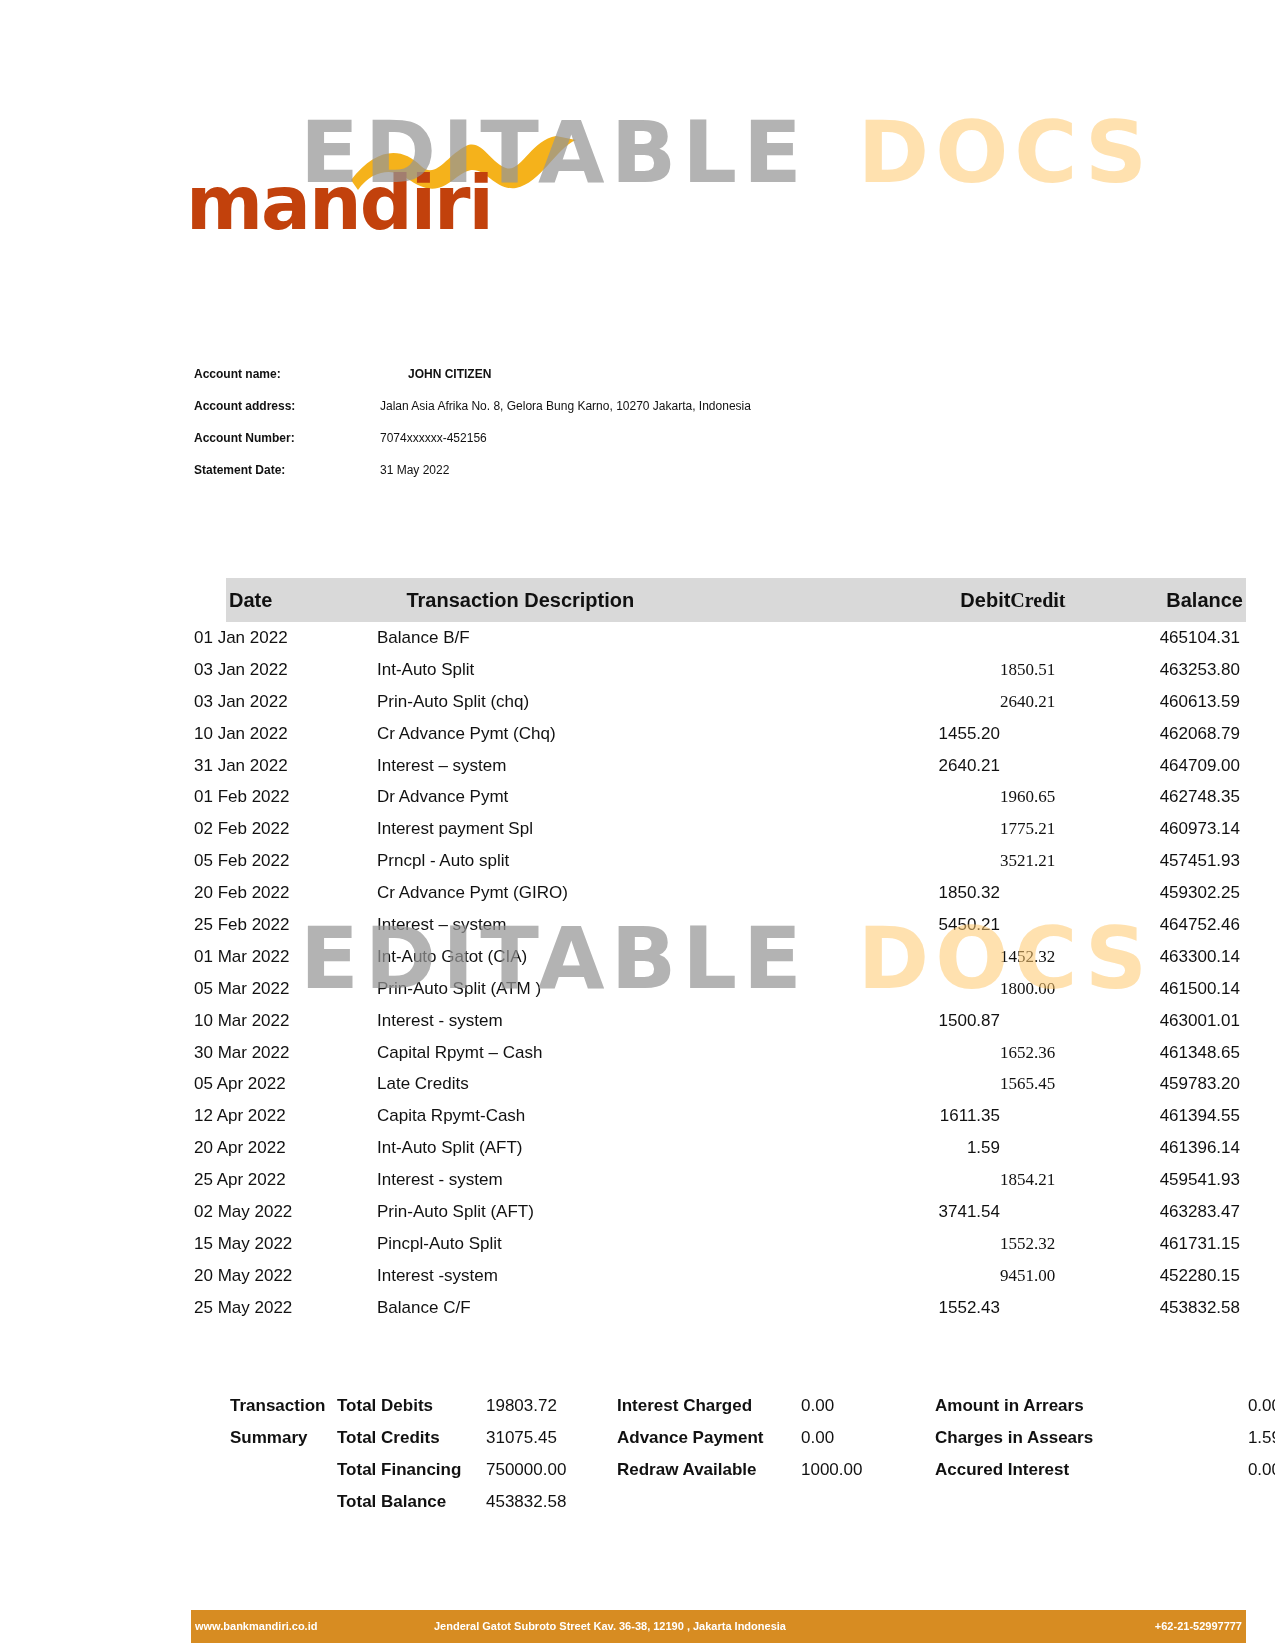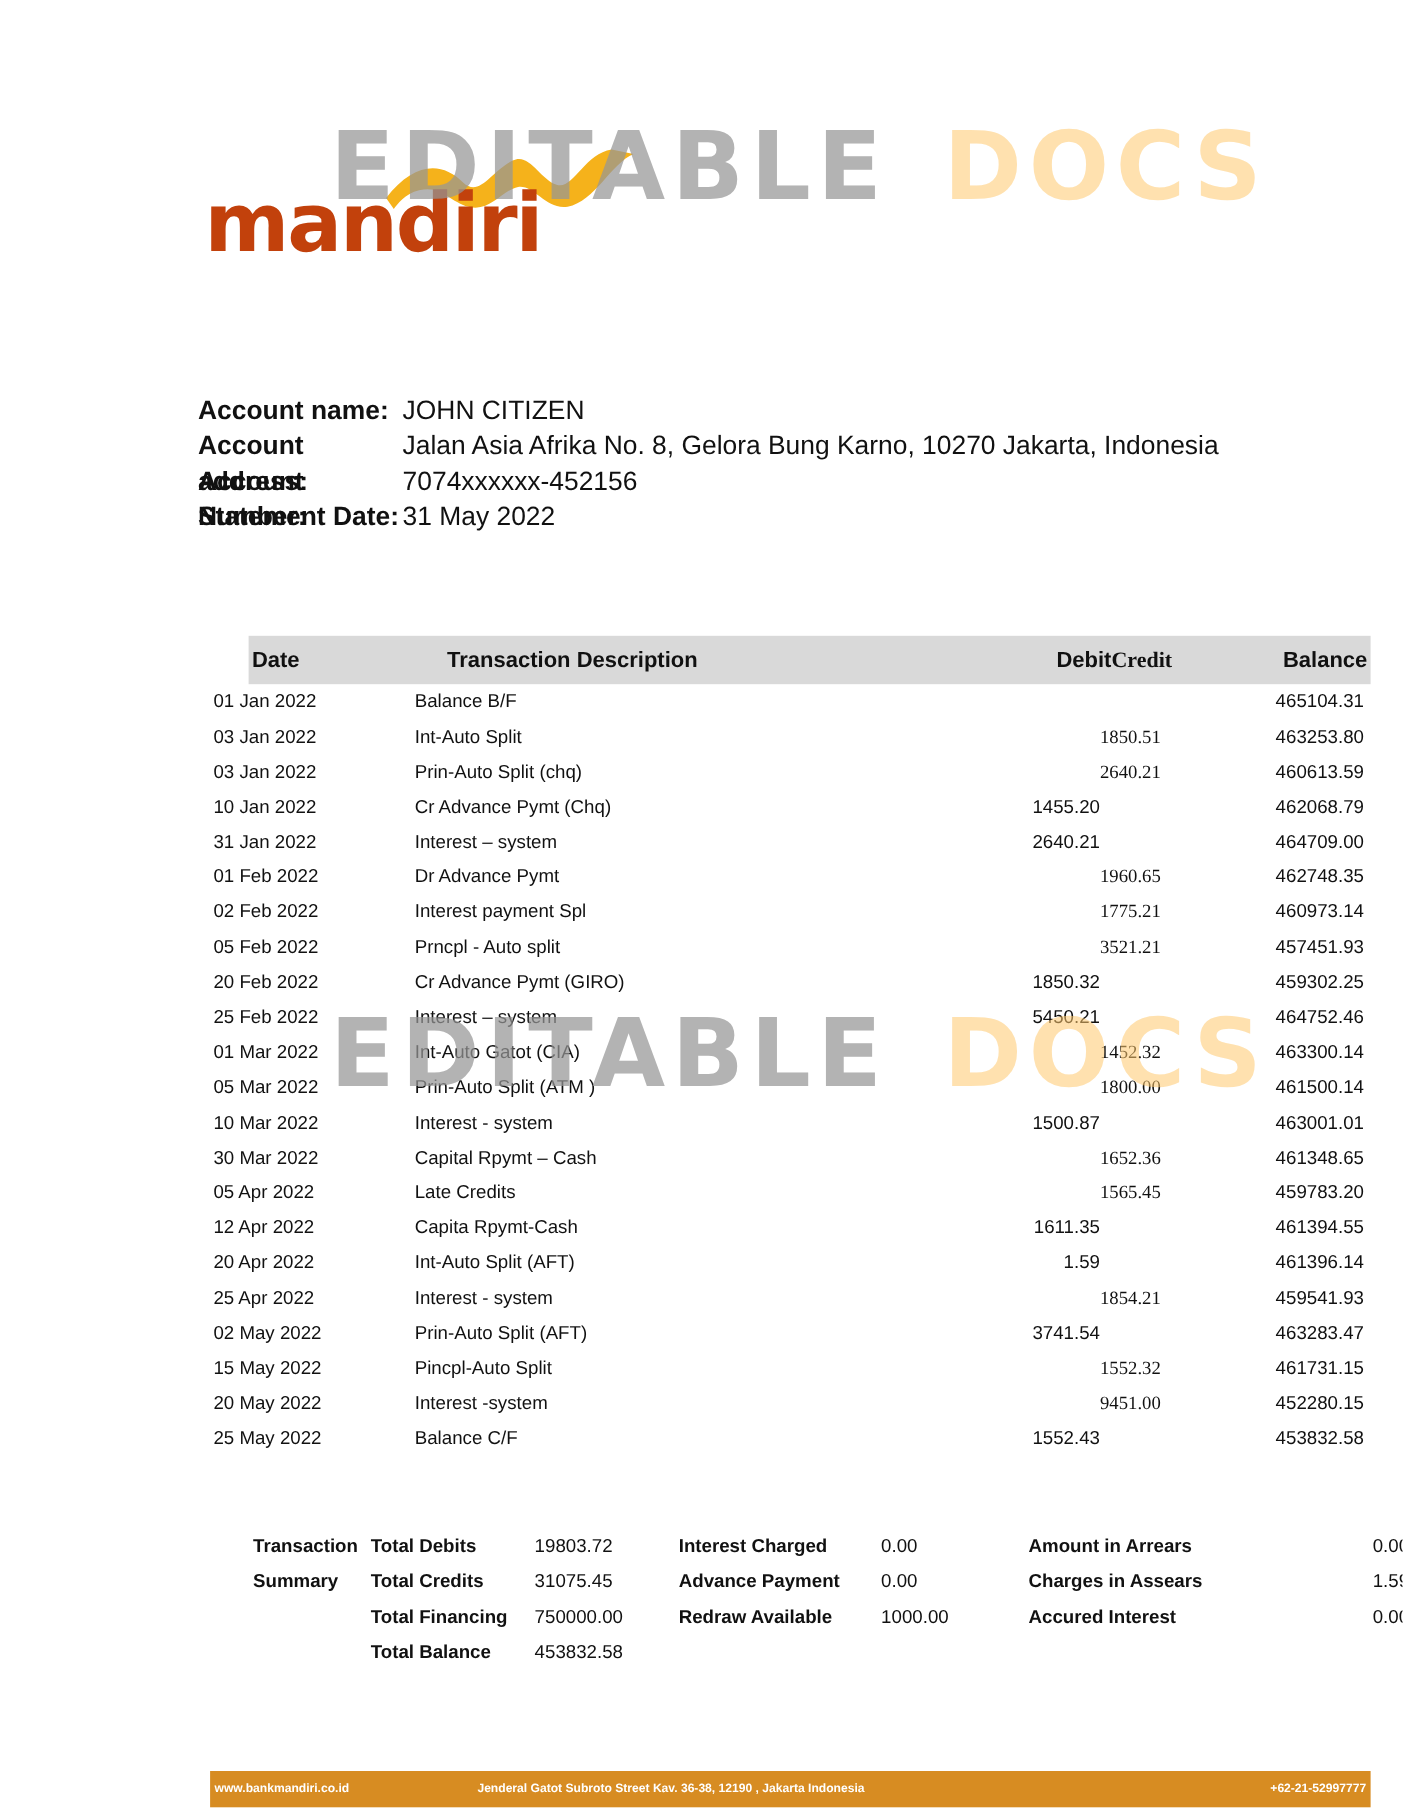--- a/index.html
+++ b/index.html
@@ -14,25 +14,25 @@
   .logo-wave { position:absolute; left:160px; top:0; }
 
   
   .wm { position:absolute; left:300px; width:900px; height:80px; font-family:"DejaVu Sans", sans-serif;
         font-weight:bold; font-size:86px; line-height:80px; letter-spacing:6px; white-space:nowrap;
         pointer-events:none; }
   .wm .g { color:rgba(150,150,150,0.72);margin-top:25px; }
   .wm .o { color:rgba(255,200,110,0.55); margin-left:50px; }
 
   
-  .info { left:180px; top:358px; font-size:24px; }
+  .info { left:194px; top:358px; font-size:12px; }
   .info-row { display:flex; height:32px; line-height:32px; }
   .info-label { width:186px; font-weight:bold; }
   .info-value { }
-  .info-value.bold { font-weight:normal; }
+  .info-value.bold { font-weight:bold;margin-left:28px; }
 
   
   .table { left:191px; top:578px; width:1055px; font-size:17px; }
   .thead { display:flex; height:44px; line-height:44px; background:#d9d9d9; font-weight:bold; font-size:20px;margin-left:35px; }
   .trow { display:flex; height:31.9px; line-height:31.9px; }
   .c-date { width:186px; padding-left:3px; box-sizing:border-box; }
   .c-desc { width:540px; }
   .c-debit { width:83px; text-align:right; }
   .c-credit { width:117px; text-align:left;font-family:Liberation Serif, serif; }
   .c-bal { width:126px; text-align:right; padding-right:3px; box-sizing:border-box; }

